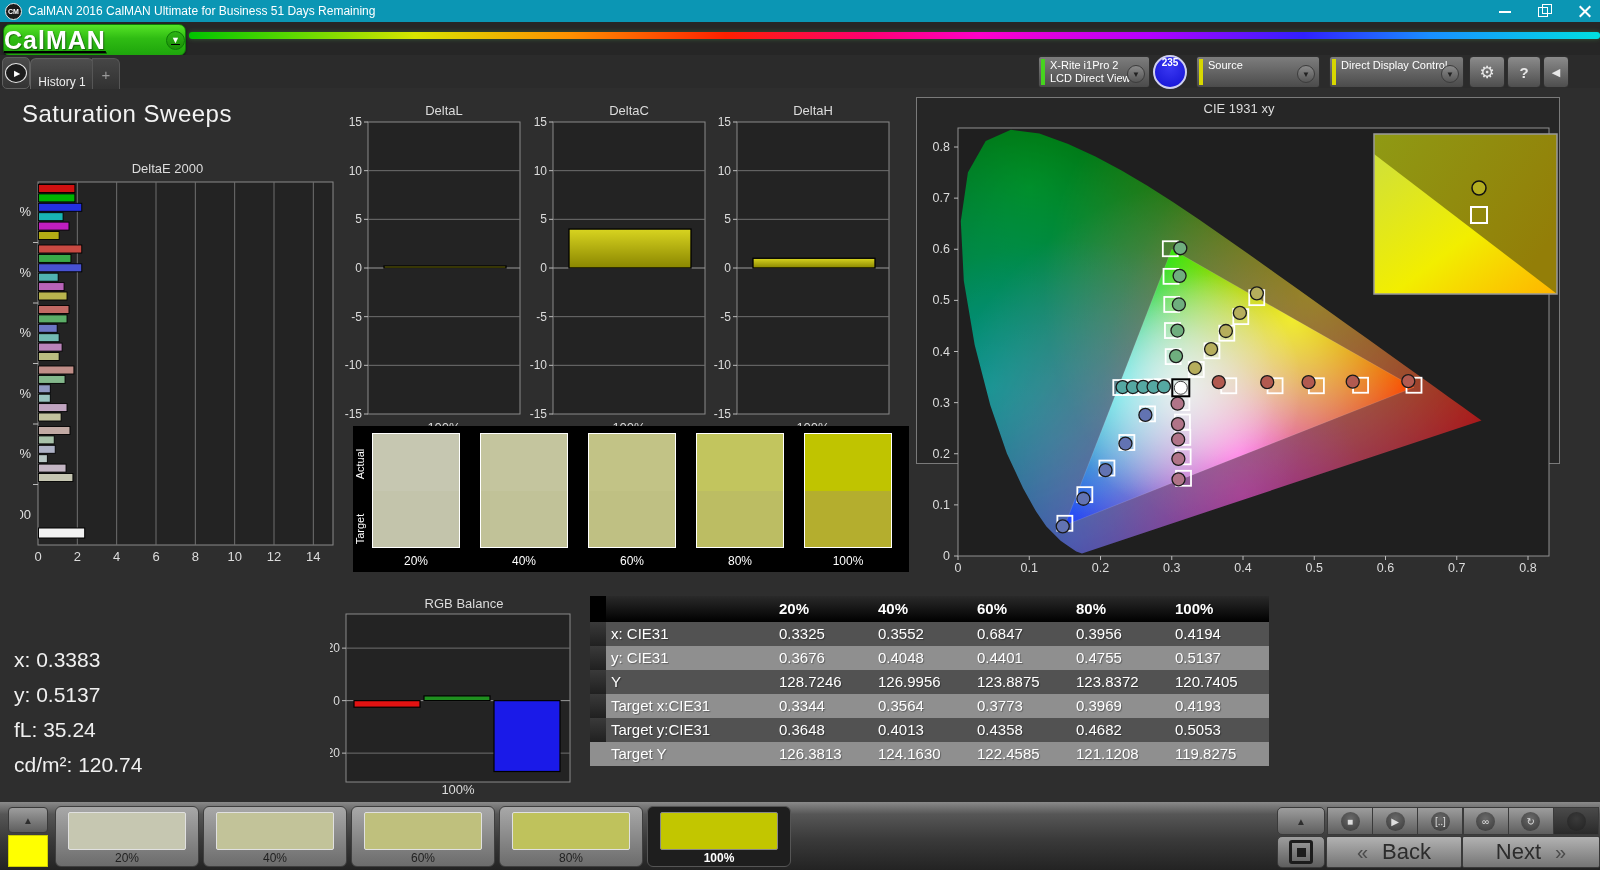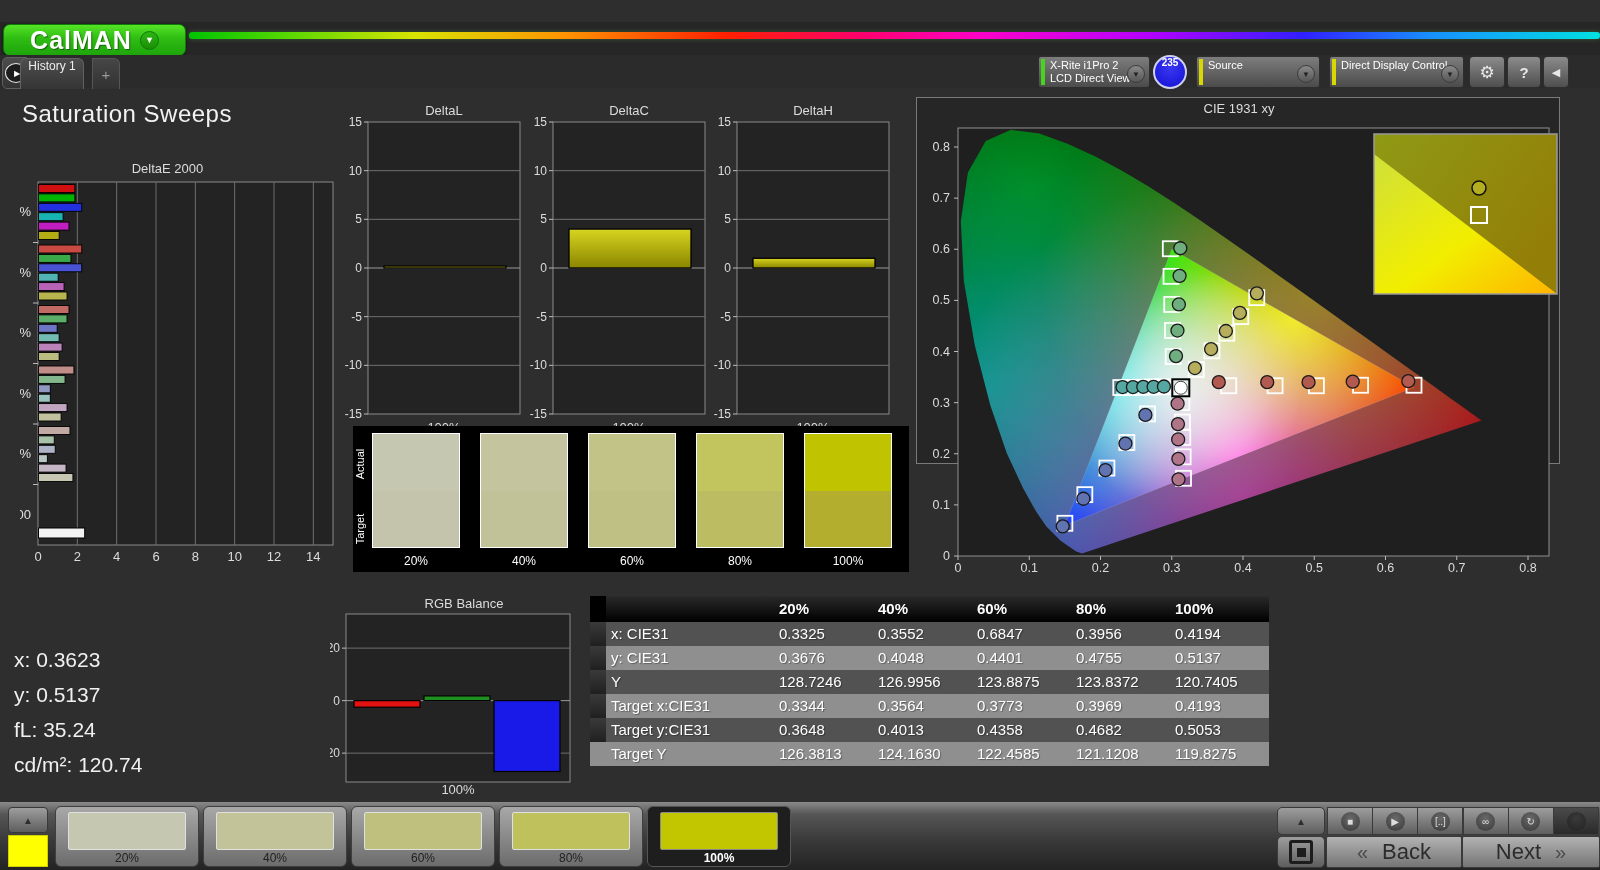--- a/index.html
+++ b/index.html
@@ -15,36 +15,36 @@
   .win-btn{width:14px;height:14px;position:relative;cursor:pointer;}
   .win-min::after{content:"";position:absolute;left:1px;top:7px;width:12px;height:0;border-top:2px solid #fff;}
   .win-restore::after{content:"";position:absolute;left:0;top:3px;width:8px;height:8px;border:1.5px solid #fff;}
   .win-restore::before{content:"";position:absolute;left:4px;top:0px;width:8px;height:8px;border:1.5px solid #fff;}
   .win-close::before,.win-close::after{content:"";position:absolute;left:6px;top:0;width:2px;height:15px;background:#fff;}
   .win-close::before{transform:rotate(45deg);} .win-close::after{transform:rotate(-45deg);}
   
   #logo-row{left:0;top:22px;width:1600px;height:33px;background:#262626;}
   #logo{position:absolute;left:3px;top:2px;width:181px;height:30px;border-radius:7px;
     background:linear-gradient(#55e426,#2fbc13 45%,#1ea50c);border:1px solid #0e7d08;
-    display:flex;align-items:center;justify-content:center;box-shadow:0 1px 2px rgba(0,0,0,.6);}
+    display:flex;align-items:center;justify-content:space-between;box-shadow:0 1px 2px rgba(0,0,0,.6);text-decoration:underline;}
   #logo-text{color:#fff;font-size:25px;font-weight:bold;letter-spacing:1px;text-shadow:1px 1px 1px rgba(0,0,0,.45);}
   #logo-chevron{width:17px;height:17px;border-radius:50%;margin-left:8px;background:linear-gradient(#2db514,#1b8f07);
     border:1px solid #0d7a06;color:#fff;font-size:9px;display:flex;align-items:center;justify-content:center;}
   #rainbow{position:absolute;left:189px;top:10px;width:1411px;height:7px;border-radius:3px;
     background:linear-gradient(90deg,#00c400 0%,#58d800 7%,#d8e400 16%,#ff9000 27%,#ff2000 38%,#ff0070 48%,#ff00c8 56%,#b400ff 68%,#3020ff 79%,#1890ff 88%,#00e0e0 100%);
     box-shadow:0 0 5px rgba(120,255,120,.25);}
   
   #tab-row{left:0;top:55px;width:1600px;height:33px;background:#2b2b2b;}
   #tab-scroll-btn{position:absolute;left:2px;top:2px;width:26px;height:30px;background:linear-gradient(#4c4c4c,#333);
     border:1px solid #5f5f5f;border-radius:5px;display:flex;align-items:center;justify-content:center;}
   #tab-scroll-btn .circ{width:18px;height:18px;border-radius:50%;background:#1d1d1d;border:1.5px solid #e6e6e6;
     color:#fff;font-size:8px;display:flex;align-items:center;justify-content:center;padding-left:2px;}
-  #history-tab{position:absolute;left:20px;top:3px;width:62px;height:30px;background:linear-gradient(#4e4e4e,#353535);
+  #history-tab{position:absolute;left:30px;top:3px;width:62px;height:30px;background:linear-gradient(#4e4e4e,#353535);
     border:1px solid #616161;border-bottom:none;border-radius:6px 6px 0 0;color:#eee;font-size:12px;
-    display:flex;align-items:flex-start;justify-content:center;}
+    display:flex;align-items:flex-end;justify-content:center;}
   #add-tab{position:absolute;left:92px;top:3px;width:26px;height:30px;background:linear-gradient(#464646,#323232);
     border:1px solid #565656;border-bottom:none;border-radius:0 6px 0 0;color:#9a9a9a;font-size:15px;
     display:flex;align-items:center;justify-content:center;}
   .dd{position:absolute;top:1px;height:30px;background:linear-gradient(#7d7d7d,#4b4b4b);border:1px solid #2e2e2e;
     border-radius:3px;color:#fff;overflow:hidden;}
   .dd .stripe{position:absolute;left:2px;top:2px;bottom:2px;width:4px;}
   .dd .dd-arrow{position:absolute;right:4px;top:8px;width:16px;height:16px;border-radius:50%;
     background:linear-gradient(#8a8a8a,#565656);border:1px solid #3c3c3c;color:#222;font-size:8px;
     display:flex;align-items:center;justify-content:center;}
   .dd .txt{position:absolute;left:11px;top:2px;font-size:11px;line-height:13px;}
@@ -104,20 +104,29 @@
     border:1px solid #3a3a3a;border-radius:2px;display:flex;align-items:center;justify-content:center;gap:14px;
     color:#2c2c2c;font-size:22px;}
   .nav-btn .chev{font-size:20px;color:#4a4a4a;}
   svg text{font-family:"Liberation Sans",sans-serif;}
 </style>
 </head>
 <body>
 
 <div id="app">
 
+  <div class="abs" id="titlebar">
+    <div id="app-icon">CM</div>
+    <div id="win-title">CalMAN 2016 CalMAN Ultimate for Business 51 Days Remaining</div>
+    <div class="win-btns">
+      <div class="win-btn win-min"></div>
+      <div class="win-btn win-restore"></div>
+      <div class="win-btn win-close"></div>
+    </div>
+  </div>
 
   <div class="abs" id="logo-row">
     <div id="logo">
       <span id="logo-text">CalMAN</span>
       <span id="logo-chevron">▼</span>
     </div>
     <div id="rainbow"></div>
   </div>
 
   <div class="abs" id="tab-row">
@@ -542,21 +551,21 @@
           <rect x="457" y="36" width="183" height="160" fill="url(#inset-olive)"></rect>
           <polygon points="457,56 640,196 457,196" fill="url(#inset-bright)"></polygon>
           <rect x="457" y="36" width="183" height="160" fill="none" stroke="#9a9a9a" stroke-width="1.5"></rect>
           <circle cx="562" cy="90" r="7" fill="#b4ae20" stroke="#111" stroke-width="1.5"></circle>
           <rect x="554" y="109" width="16" height="16" fill="none" stroke="#fff" stroke-width="2"></rect>
         </g>
       </svg>
   </div>
 
   <div id="reading-host">
-      <div class="abs reading-line" style="top:648px;">x: 0.3623</div>
+      <div class="abs reading-line" style="top:648px;">x: 0.3383</div>
       <div class="abs reading-line" style="top:683px;">y: 0.5137</div>
       <div class="abs reading-line" style="top:718px;">fL: 35.24</div>
       <div class="abs reading-line" style="top:753px;">cd/m²: 120.74</div>
     </div>
 
   <svg class="abs" id="rgb-svg" style="left:330px;top:596px;" width="252" height="200">
       <text x="134" y="12" font-size="13" fill="#dcdcdc" text-anchor="middle">RGB Balance</text>
       <rect x="16" y="18" width="224" height="168" fill="#232323" stroke="#8a8a8a"></rect>
       <line x1="16" y1="52.125" x2="240" y2="52.125" stroke="#6f6f6f"></line>
       <line x1="12" y1="52.125" x2="16" y2="52.125" stroke="#bbb"></line>

